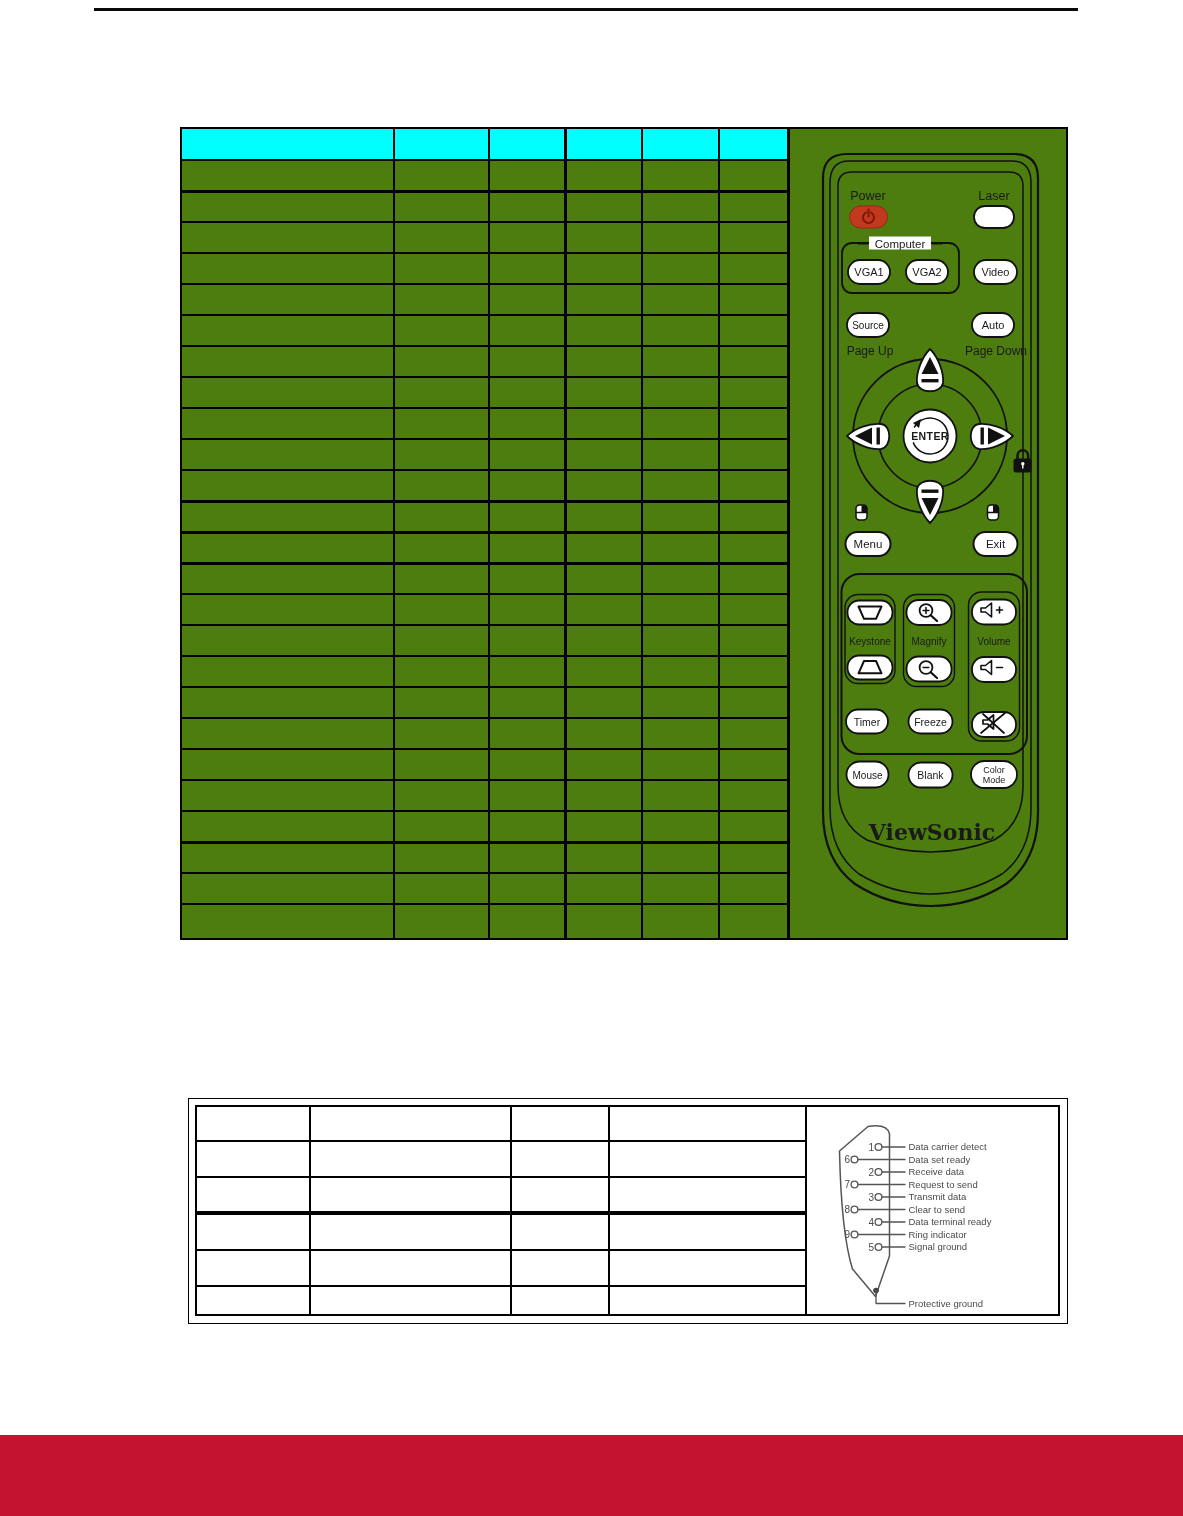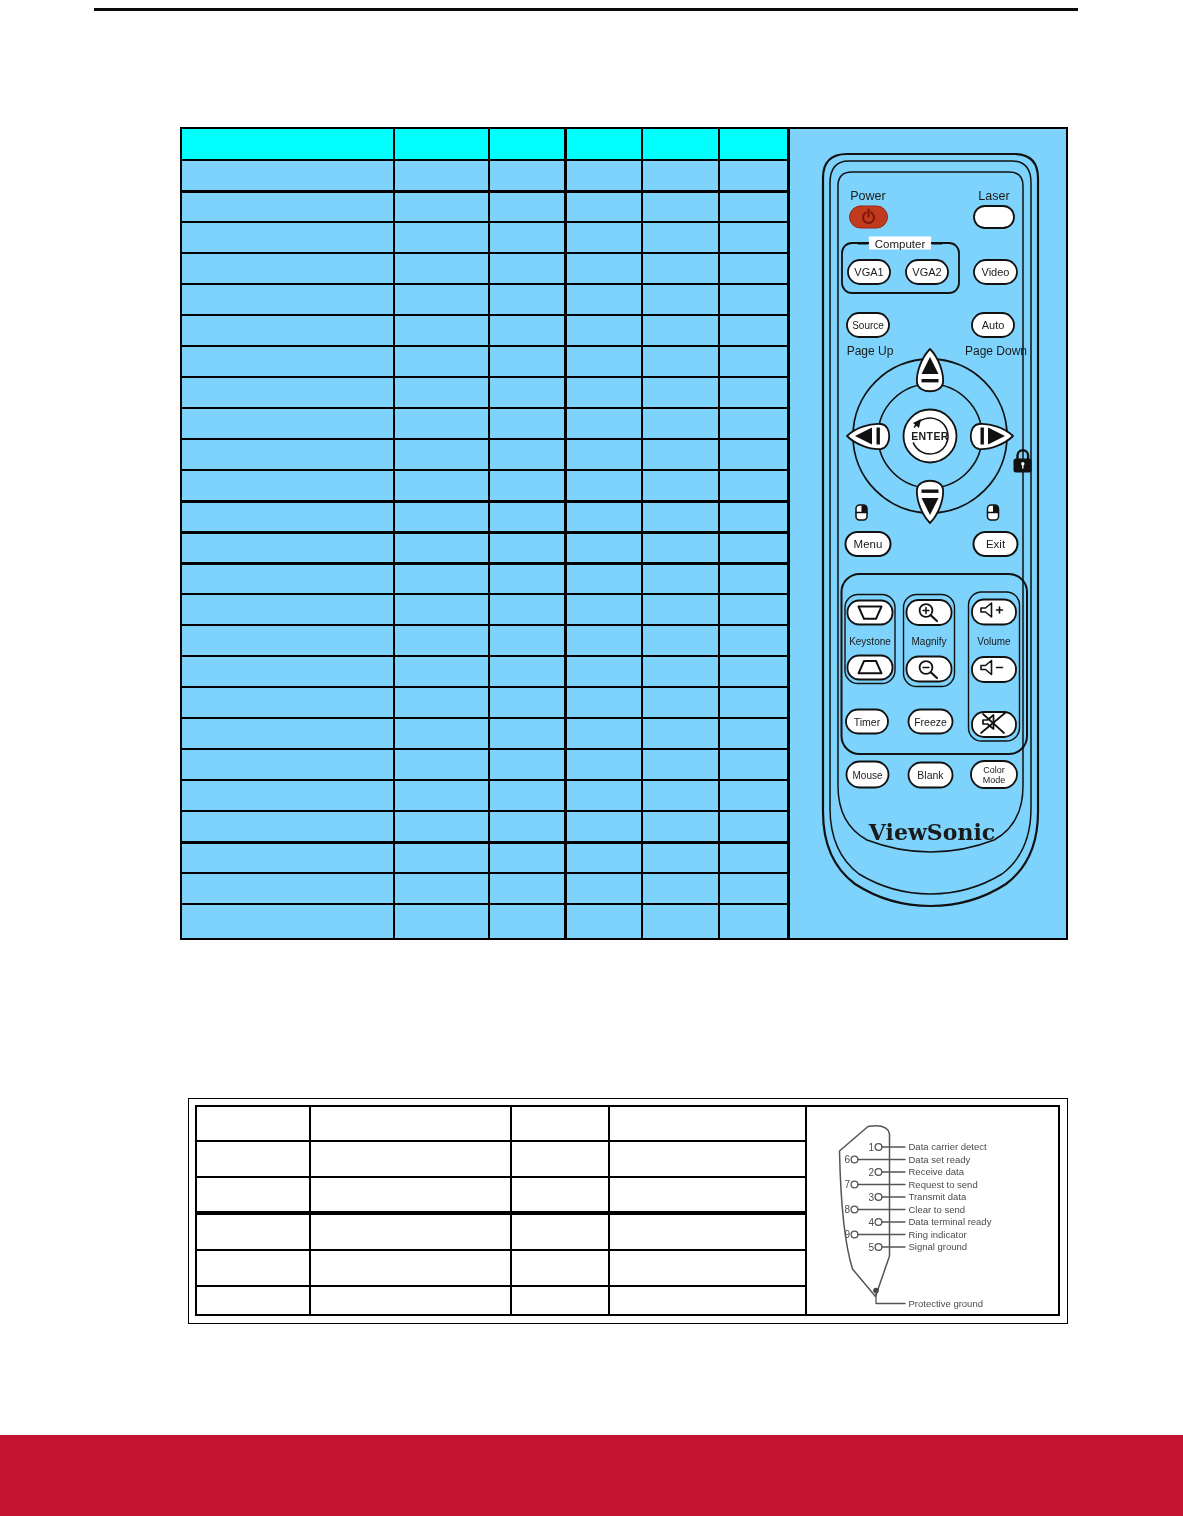--- a/index.html
+++ b/index.html
@@ -2,21 +2,21 @@
 <html><head>
 <meta charset="utf-8">
 <style>
   html,body{margin:0;padding:0;background:#ffffff;}
   body{width:1183px;height:1516px;position:relative;overflow:hidden;
        font-family:"Liberation Sans",sans-serif;}
   .abs{position:absolute;}
   #top-rule{left:94px;top:8px;width:984px;height:3px;background:#0a0a0a;}
   
   #fig1{left:180px;top:127px;width:888px;height:813px;border:2px solid #000;
-        box-sizing:border-box;background:#7dd3fc;}
+        box-sizing:border-box;background:#4d7c0f;}
   #fig1-grid{position:absolute;left:0;top:0;width:884px;height:809px;}
   #t1-header{position:absolute;left:0;top:0;width:607px;height:31px;background:#00ffff;}
   .hl,.vl{position:absolute;background:#000;}
   
   #fig2{left:188px;top:1098px;width:880px;height:226px;border:1.5px solid #000;
         box-sizing:border-box;background:#fff;}
   #t2box{position:absolute;left:6px;top:6px;width:865px;height:211px;
          border:2px solid #000;box-sizing:border-box;background:#fff;}
   #db9-svg{position:absolute;left:609px;top:0;width:252px;height:207px;}
   

